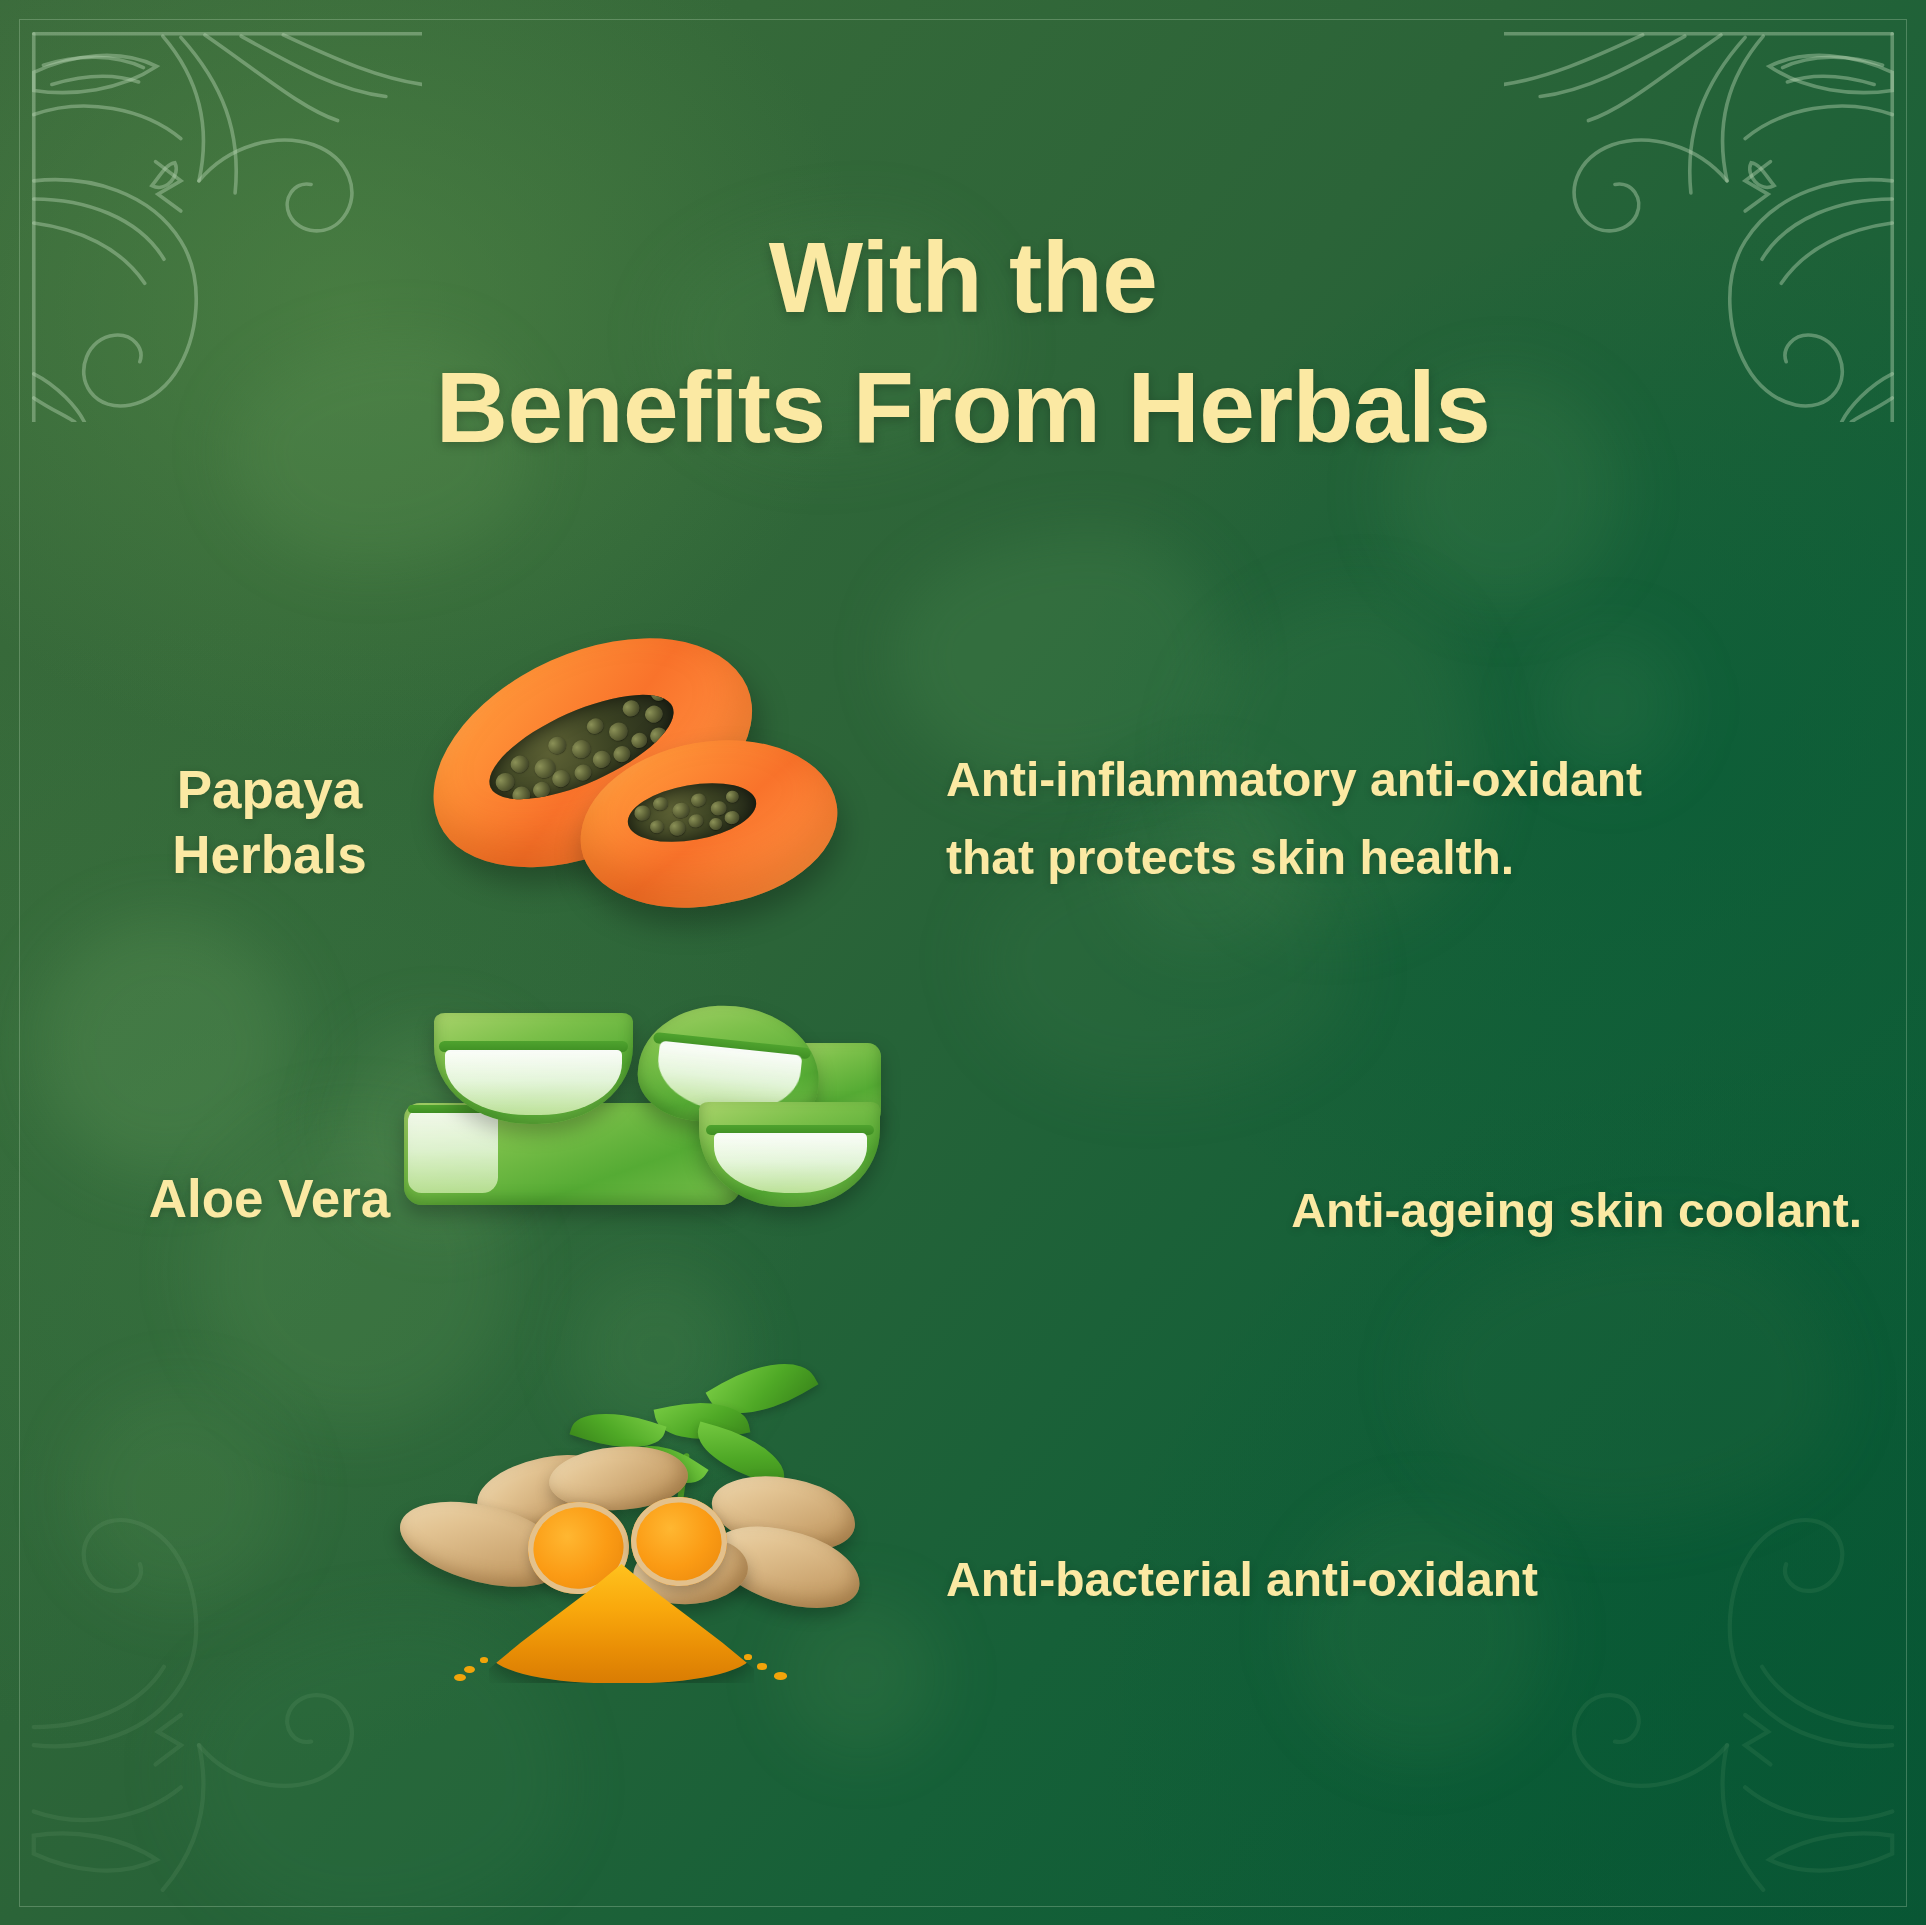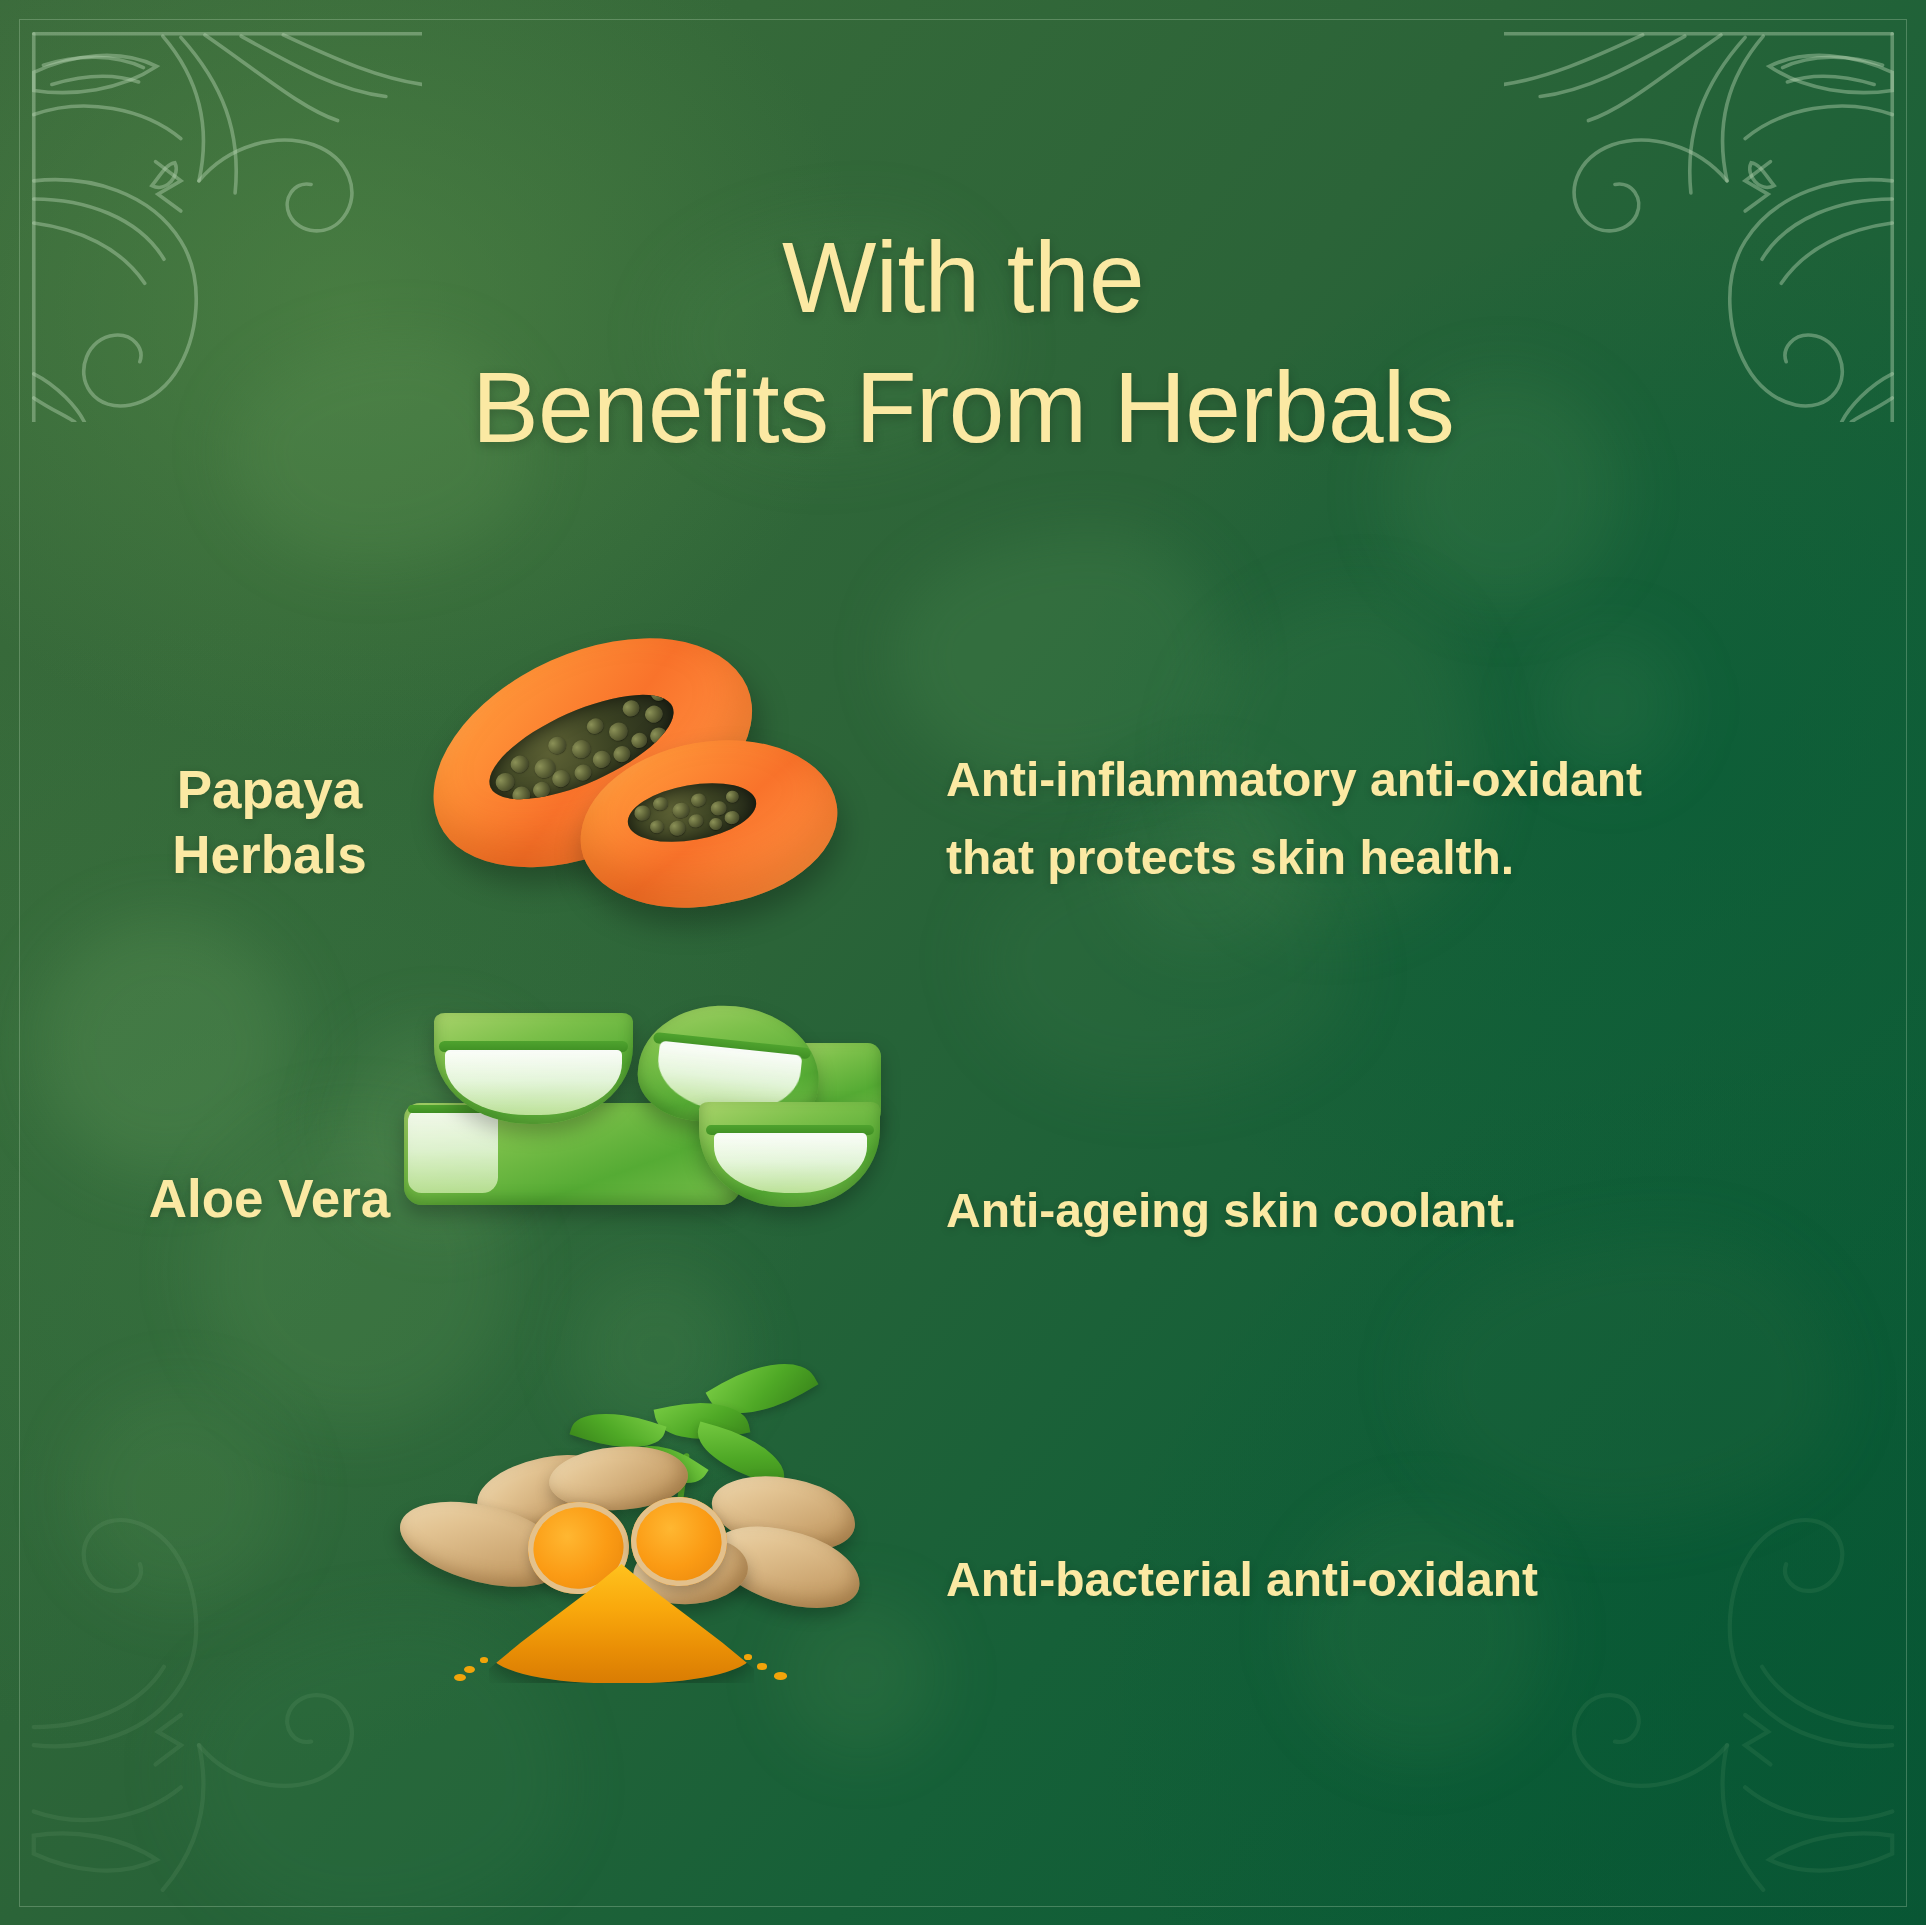--- a/index.html
+++ b/index.html
@@ -40,21 +40,21 @@
     position:absolute; left:19px; top:19px; right:19px; bottom:19px;
     border:1.8px solid rgba(190,220,185,.30);
     pointer-events:none;
   }
 
   
   .heading {
     position:absolute; top:212px; left:0; width:100%;
     text-align:center;
     color:#FBE9A3;
-    font-weight:400;
+    font-weight:700;
     font-size:100px;
     line-height:1.30;
     letter-spacing:-0.6px;
     text-shadow:0 3px 11px rgba(0,0,0,.22);
   }
   .heading .l1 { display:block; }
   .heading .l2 { display:block; }
 
   
   .rows { position:absolute; top:639px; left:0; width:100%; }
@@ -346,21 +346,21 @@
           <div class="aloe-gel" style="left:19px;top:42px;width:143px;height:63px;border-radius:6px 6px 48% 48% / 6px 6px 74% 74%;"></div>
         </div>
 
         <div class="aloe-piece" style="left:301px;top:101px;width:181px;height:105px;">
           <div class="aloe-skin" style="border-radius:9.6px 9.6px 48% 48% / 7.2px 7.2px 74% 74%;"></div>
           <div class="aloe-edge" style="left:7.2px;top:23px;width:168px;height:9.6px;border-radius:6px;"></div>
           <div class="aloe-gel" style="left:14.5px;top:31px;width:153px;height:60px;border-radius:4.8px 4.8px 46% 46% / 4.8px 4.8px 78% 78%;"></div>
         </div>
       </div>
 
-      <div class="ing-desc" style="top:135px;">
+      <div class="ing-desc" style="top:135px;text-align:right;">
         <span>Anti-ageing skin coolant.</span>
       </div>
     </div>
 
     <div class="row">
 
       <div class="art turmeric">
 
         <div class="tm-stem" style="left:306px;top:96px;width:6px;height:54px;transform:rotate(8deg);"></div>
         <div class="tm-leaf" style="left:337px;top:7.2px;width:102px;height:49px;transform:rotate(-30deg);"></div>

